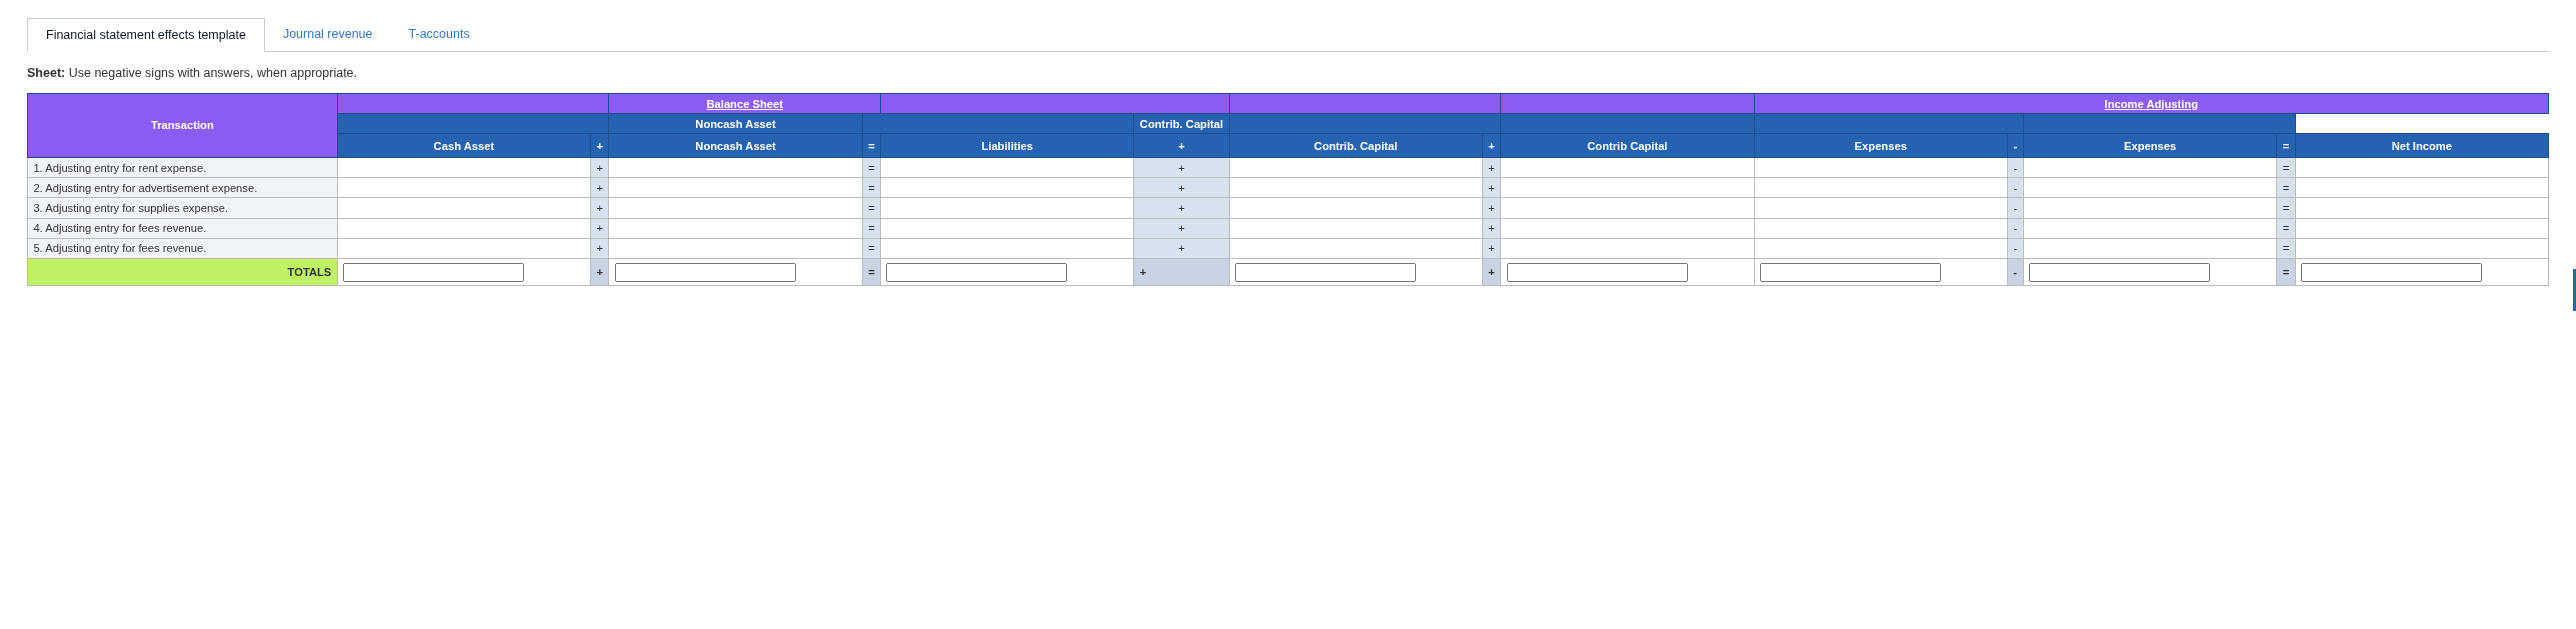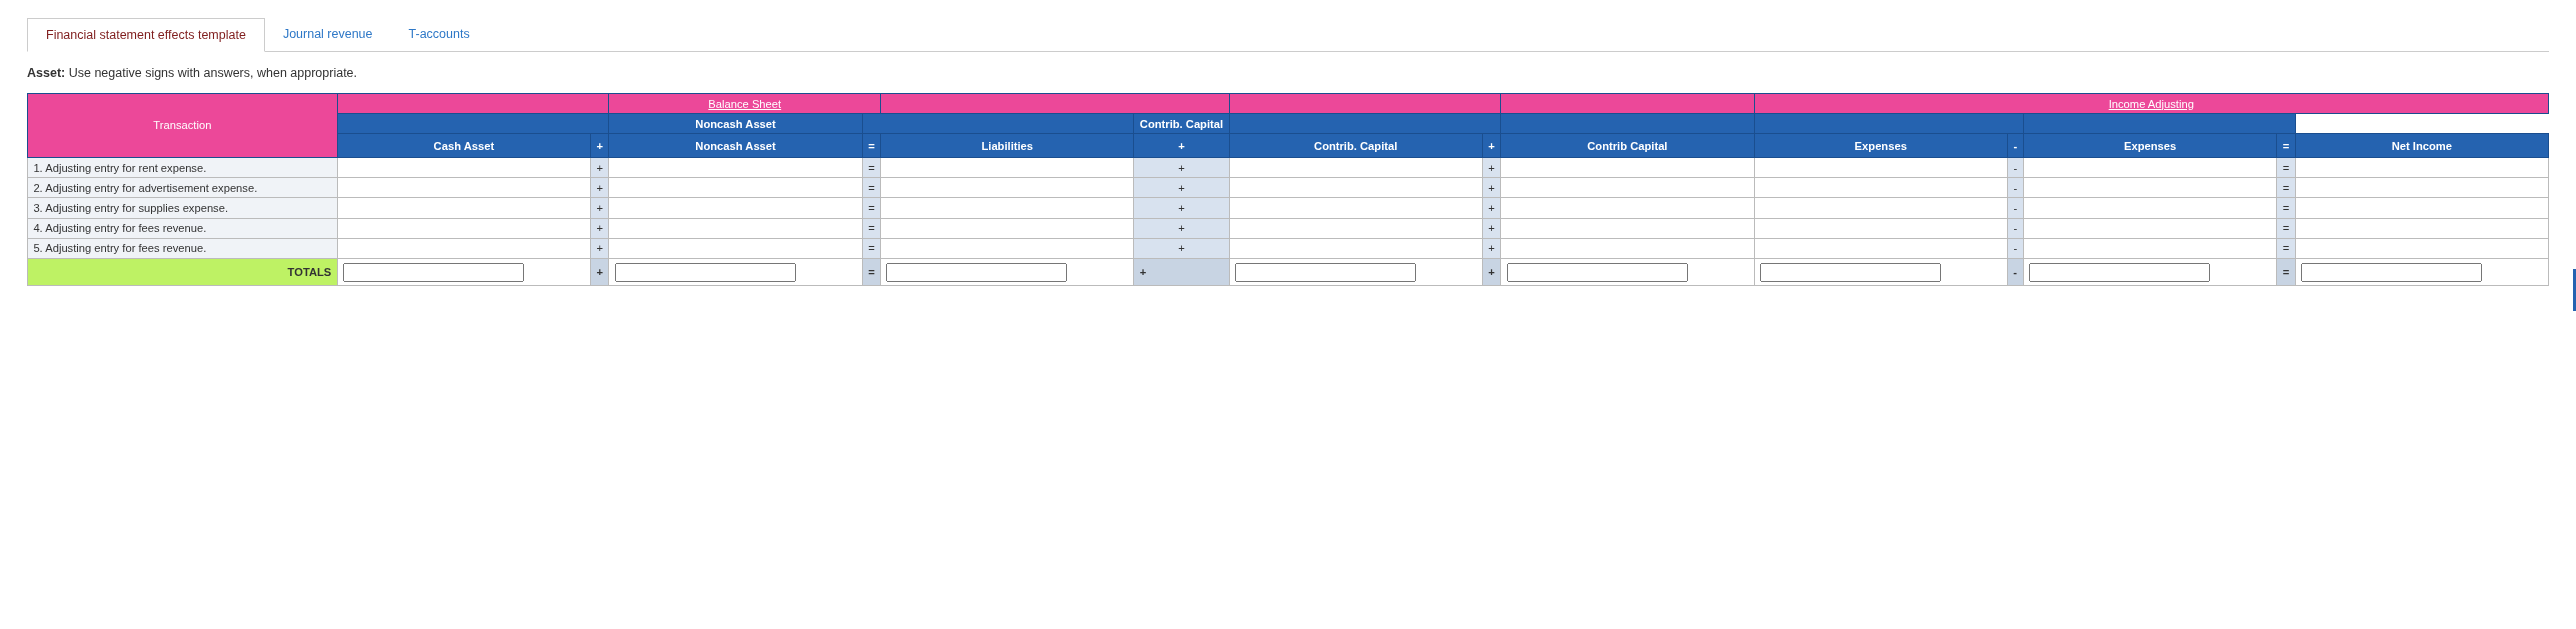--- a/index.html
+++ b/index.html
@@ -24,21 +24,21 @@
       padding: 9px 18px;
       cursor: pointer;
       font-size: 12.5px;
       border: 0.9px solid transparent;
     }
     .tab.active {
       border: 0.9px solid #ccc;
       border-bottom: 0.9px solid #fff;
       background: #fff;
       margin-bottom: -0.9px;
-      color: #7f1d1d;
+      color: #0f172a;
     }
     .tab.link {
       color: #2e78c7;
       border: none;
       background: none;
     }
     .note {
       margin-bottom: 12.5px;
       font-size: 12.5px;
     }
@@ -50,23 +50,23 @@
       border-collapse: collapse;
       font-size: 11.2px;
     }
     .fset-table th, .fset-table td {
       border: 0.9px solid #bbb;
       padding: 3.6px 5.4px;
       white-space: nowrap;
     }
     
     .header-row-1 th {
-      background: #ec4899;
+      background: #8b5cf6;
       color: #fff;
-      font-weight: normal;
+      font-weight: bold;
       text-align: center;
       border-color: #1a4e8f;
     }
     .header-row-2 th {
       background: #2563b0;
       color: #fff;
       font-weight: bold;
       text-align: center;
       border-color: #1a4e8f;
     }
@@ -159,21 +159,21 @@
 
 <div class="page-container">
 
   <div class="tabs">
     <div class="tab active">Financial statement effects template</div>
     <div class="tab link">Journal revenue</div>
     <div class="tab link">T-accounts</div>
   </div>
 
   <div class="note">
-    <strong>Asset:</strong><span> Use negative signs with answers, when appropriate.</span>
+    <strong>Sheet:</strong><span> Use negative signs with answers, when appropriate.</span>
   </div>
 
   <table class="fset-table">
     <thead>
 
       <tr class="header-row-1">
         <th rowspan="3" class="col-transaction">Transaction</th>
         <th colspan="2"></th>
         <th colspan="2"><span class="underline-header">Balance Sheet</span></th>
         <th colspan="2"></th>

